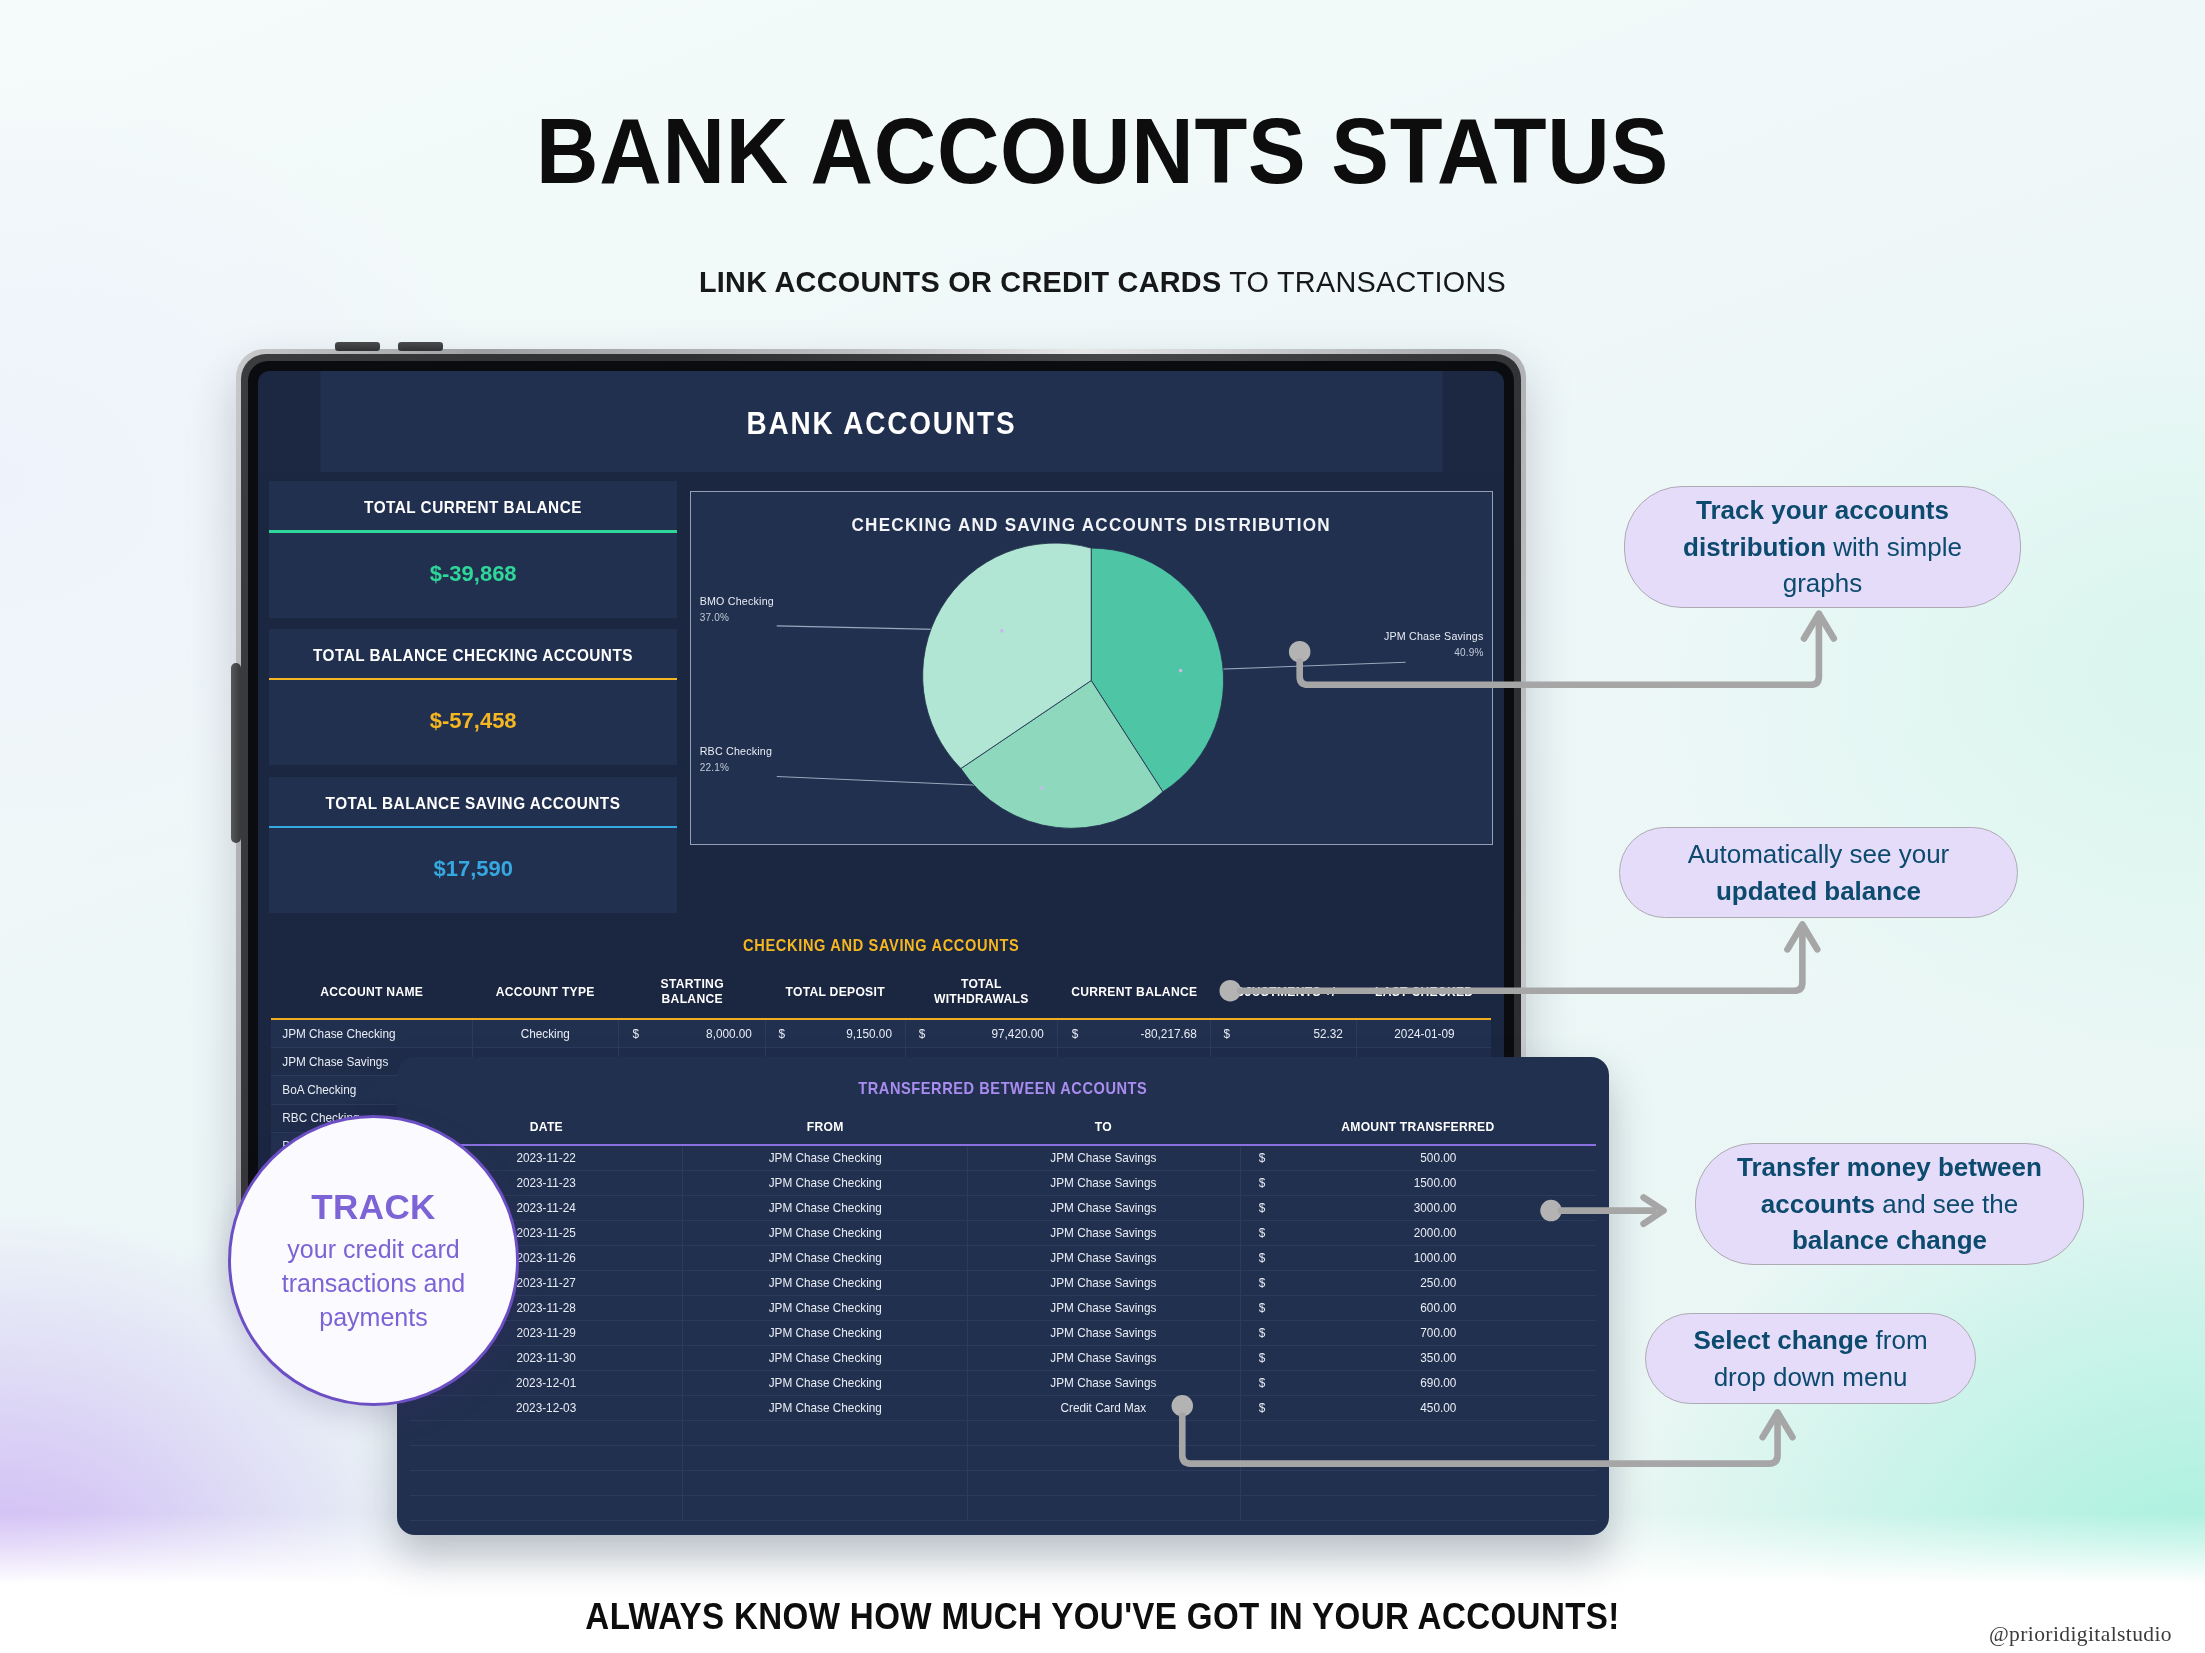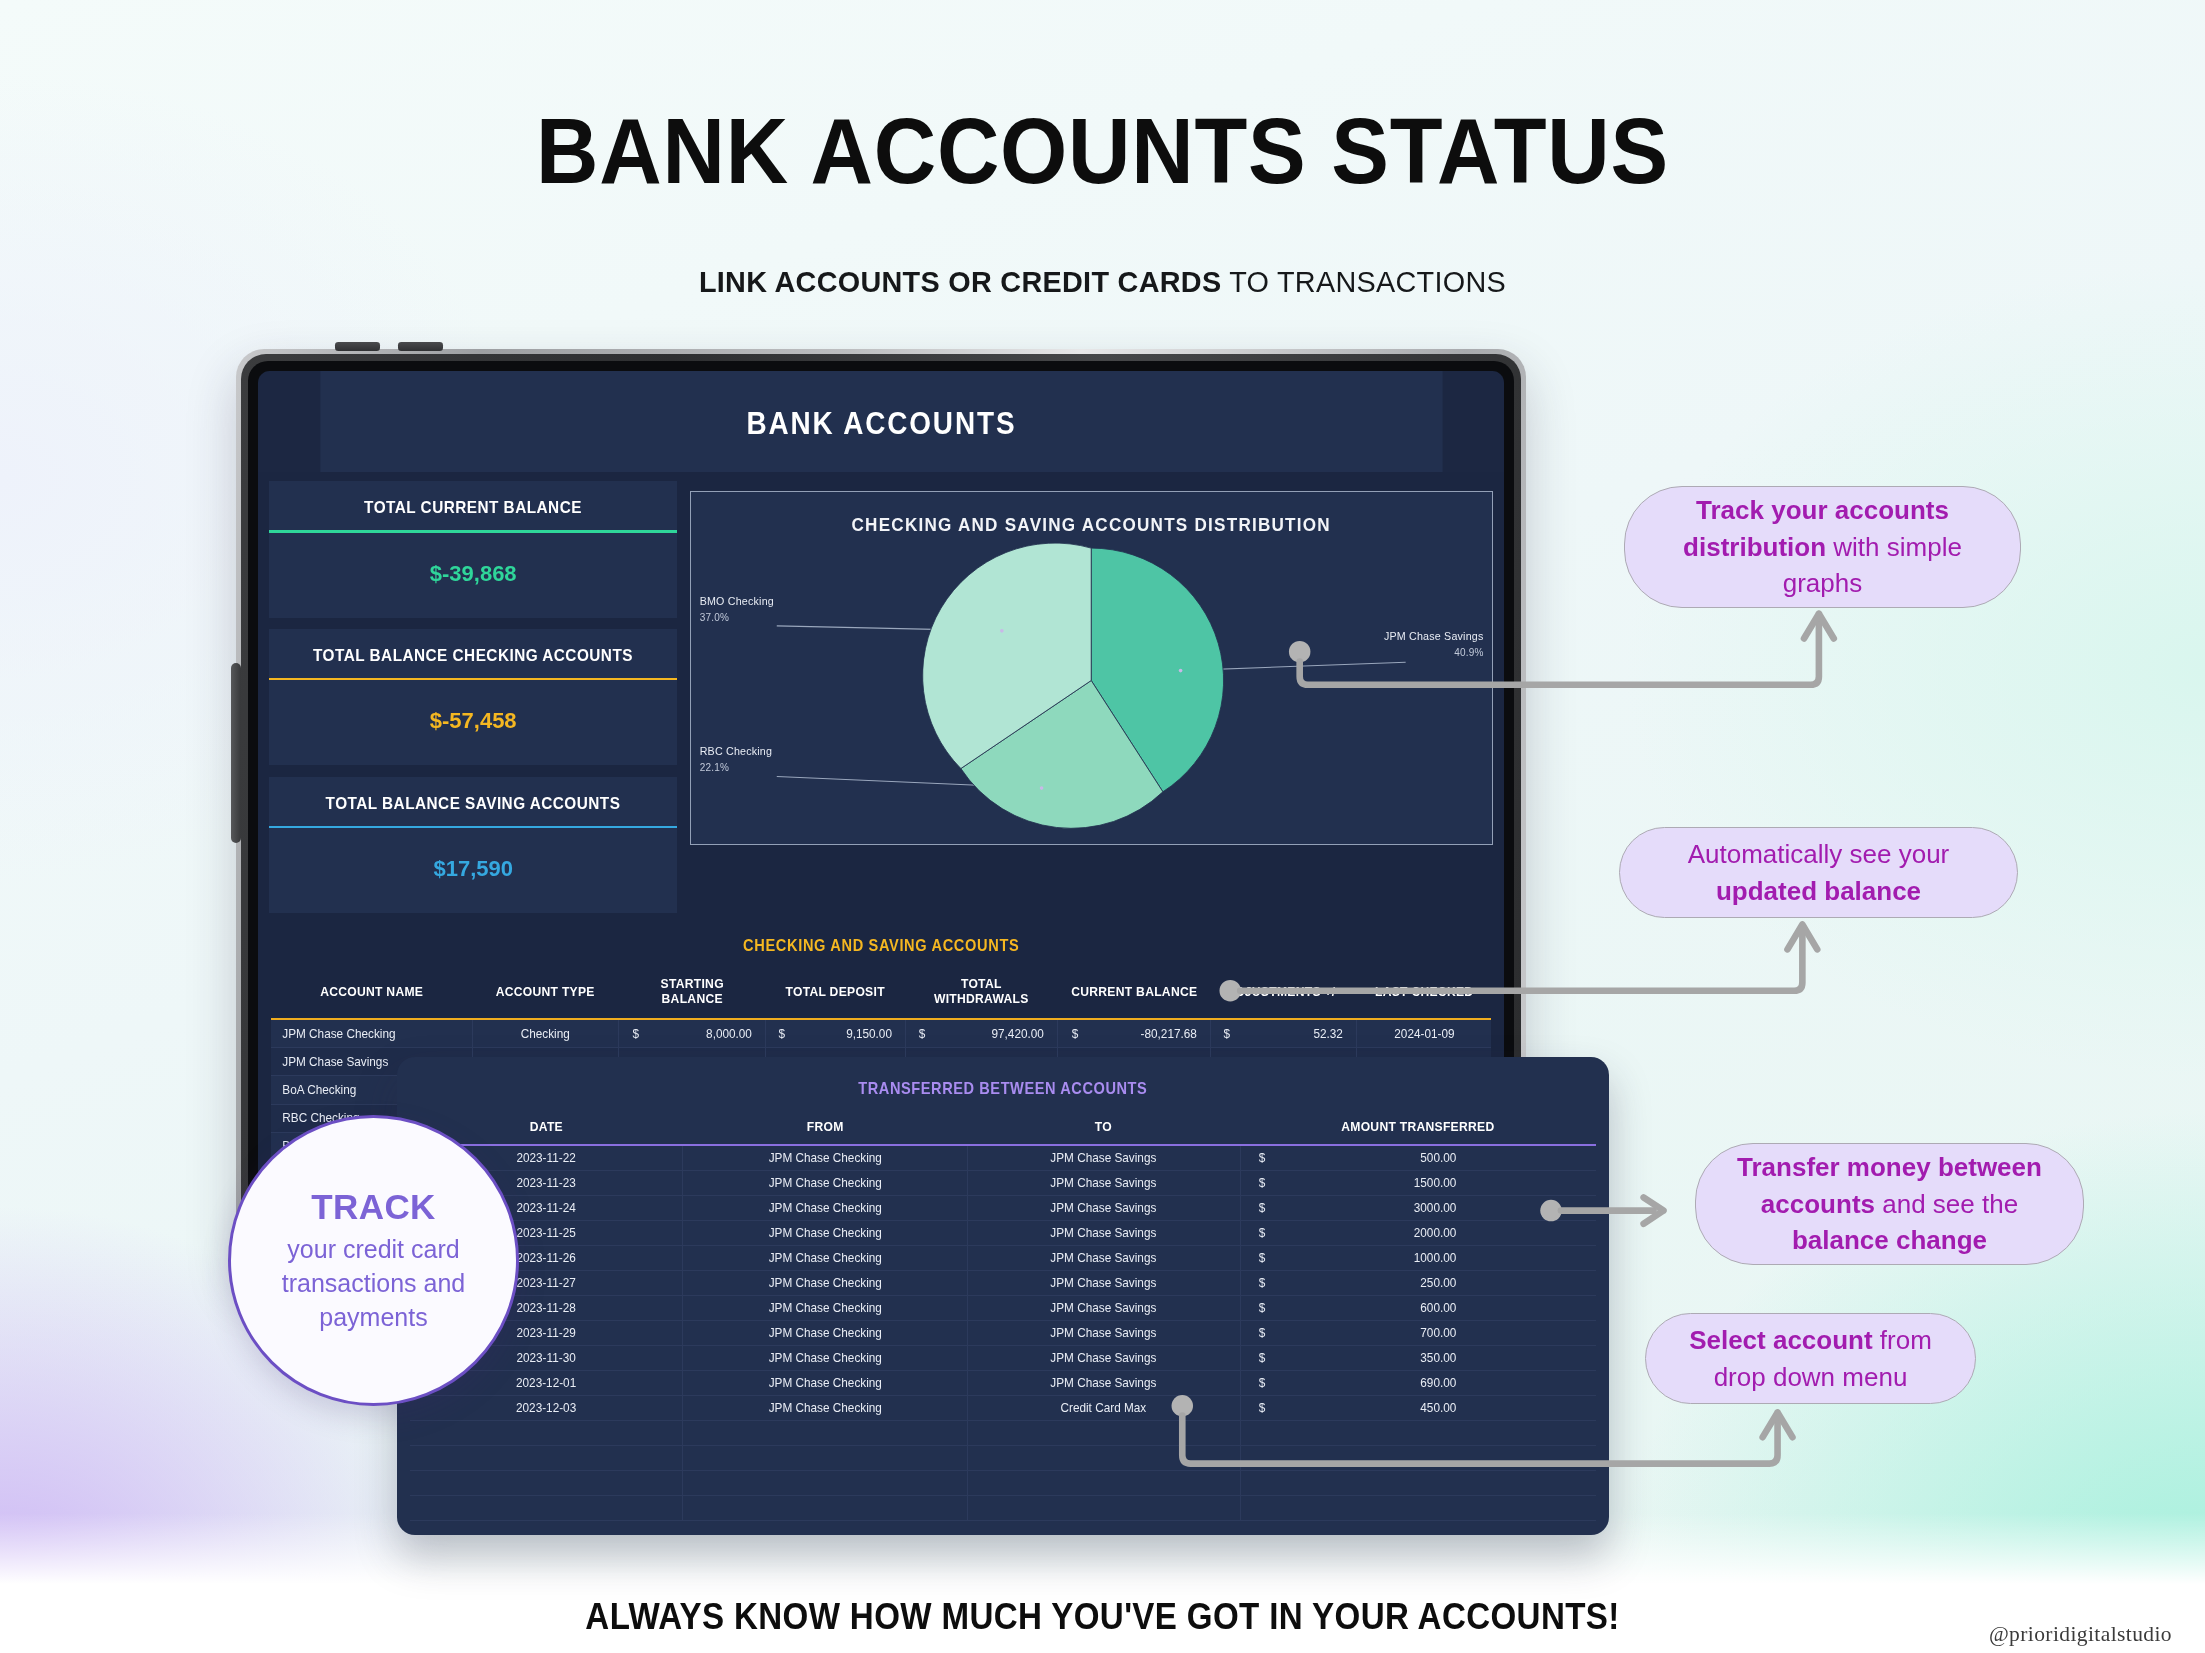--- a/index.html
+++ b/index.html
@@ -209,21 +209,21 @@
   }
   #track-circle .t1 { color: #7c63d6; font-size: 35px; font-weight: 700; letter-spacing: 0.4px; margin-bottom: 6.6px;}
   #track-circle .t2 { color: #7c63d6; font-size: 25px; font-weight: 400; line-height: 1.35; padding: 0 28px;}
 
   
   .callout {
     position: absolute;
     background: #e5dcfa;
     border: 1.7px solid #adaab4;
     border-radius: 58px;
-    color: #a21caf;
+    color: #0c4a6e;
     display: flex; align-items: center; justify-content: center;
     text-align: center;
     padding: 18px 28px;
     line-height: 1.42;
     z-index: 20;
   }
   .callout b { font-weight: 800; }
   #co1 { left: 1624px; top: 486px; width: 397px; height: 122px; font-size: 26px; }
   #co2 { left: 1619px; top: 827px; width: 399px; height: 91px; font-size: 26px; }
   #co3 { left: 1695px; top: 1143px; width: 389px; height: 122px; font-size: 26px; }
@@ -730,18 +730,18 @@
 <div class="callout" id="co1">
   <div><b>Track your accounts distribution</b><span> with simple graphs</span></div>
 </div>
 <div class="callout" id="co2">
   <div><span>Automatically see your </span><b>updated balance</b></div>
 </div>
 <div class="callout" id="co3">
   <div><b>Transfer money between accounts</b><span> and see the </span><b>balance change</b></div>
 </div>
 <div class="callout" id="co4">
-  <div><b>Select account</b><span> from drop down menu</span></div>
+  <div><b>Select change</b><span> from drop down menu</span></div>
 </div>
 
 <div class="footer-text">ALWAYS KNOW HOW MUCH YOU'VE GOT IN YOUR ACCOUNTS!</div>
 <div class="handle">@prioridigitalstudio</div>
 
 
 </body></html>

